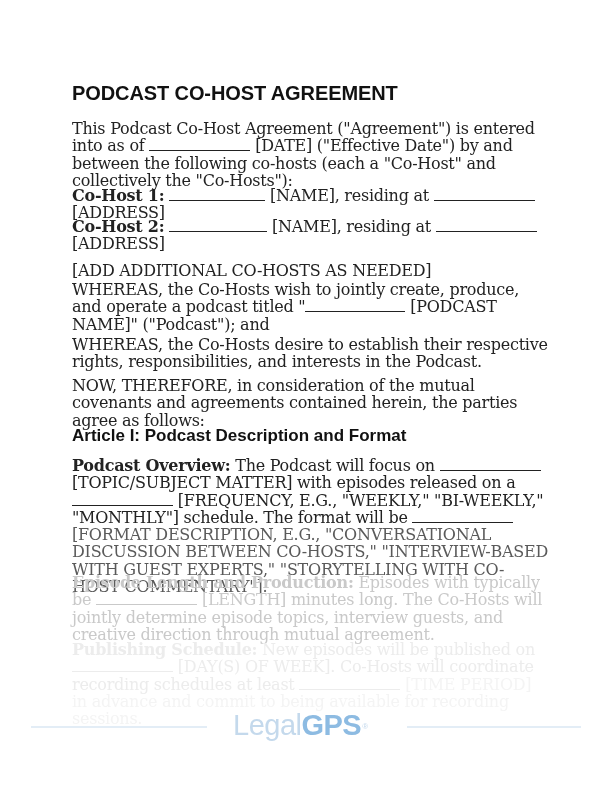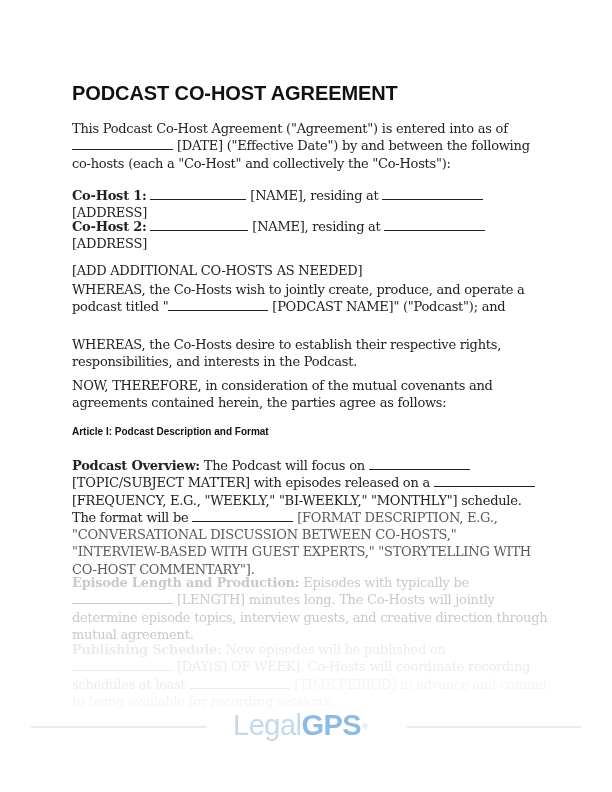--- a/index.html
+++ b/index.html
@@ -30,21 +30,21 @@
       font-size: 20px;
       letter-spacing: -0.1px;
       color: #111111;
       white-space: nowrap;
     }
     .body-text {
       position: absolute;
       left: 72px;
       width: 476px;
       font-family: "DejaVu Serif", "Liberation Serif", serif;
-      font-size: 13px;
+      font-size: 16px;
       line-height: 17.3px;
       color: #222222;
       letter-spacing: -0.25px;
     }
     .para { margin: 0; }
     .bold { font-weight: bold; }
     .blank {
       display: inline-block;
       border-bottom: 1px solid #222222;
       height: 11px;
@@ -55,21 +55,21 @@
     .w101b { width: 101px; }
     .w98 { width: 98px; }
     .w100 { width: 100px; }
     .heading2 {
       position: absolute;
       left: 72px;
       top: 426px;
       margin: 0;
       font-family: "Liberation Sans", sans-serif;
       font-weight: bold;
-      font-size: 10px;
+      font-size: 17px;
       color: #111111;
       white-space: nowrap;
     }
     .fade2 { color: #c9c9c9; }
     .fade2 .blank { border-color: #c9c9c9; }
     .fade3 { color: #ececec; }
     .fade3 .blank { border-color: #ececec; }
     .fade4 { color: #f4f4f4; }
 
     .footer-line {

